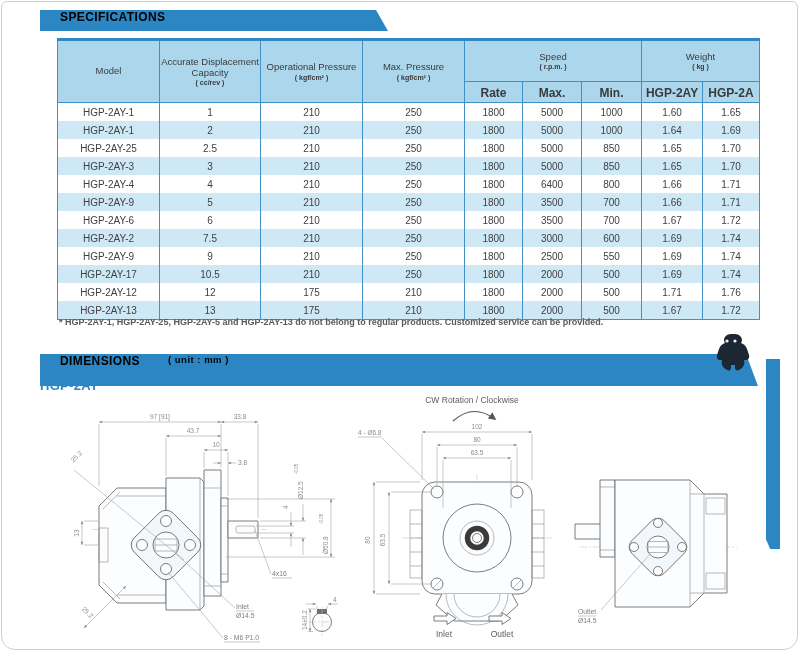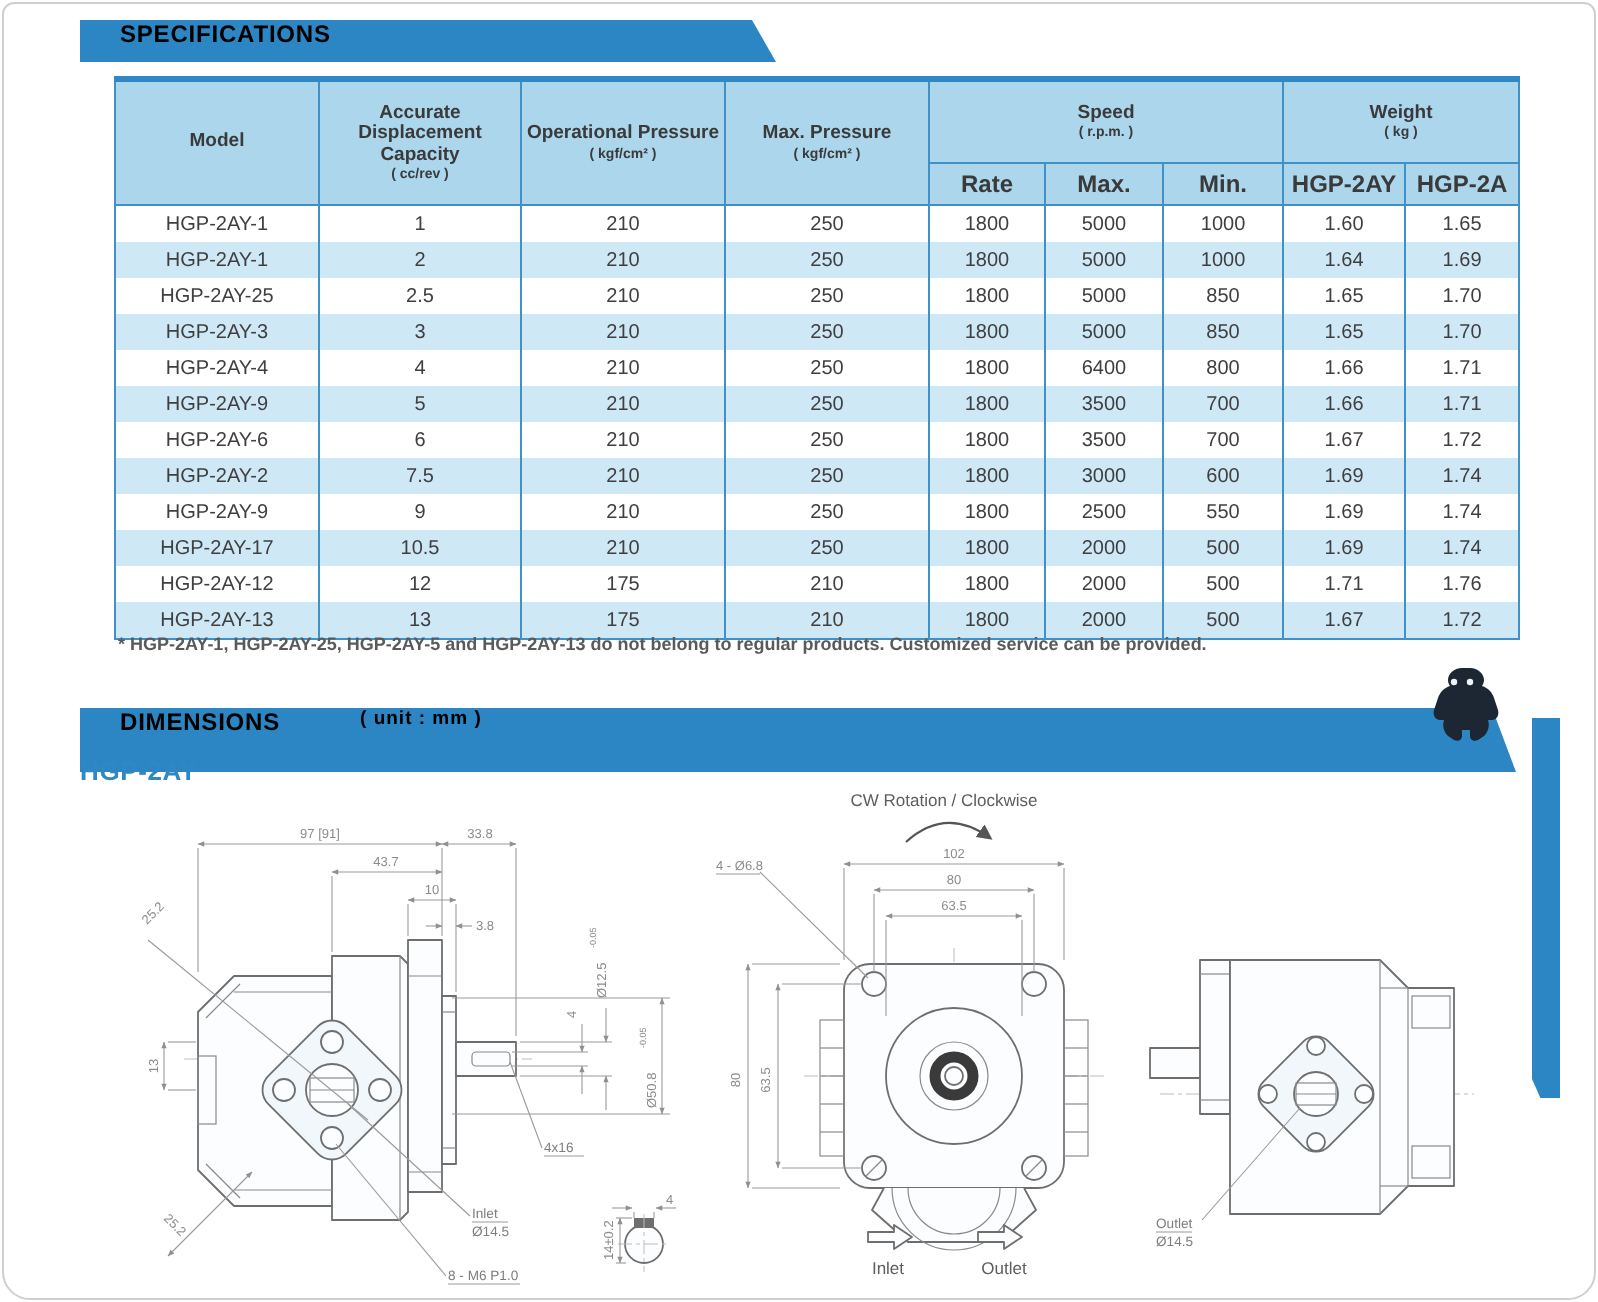--- a/index.html
+++ b/index.html
@@ -4,28 +4,28 @@
 <style>
   html,body { margin:0; padding:0; background:#fff; font-family:"Liberation Sans",sans-serif; }
   .page { position:relative; width:797px; height:649px; margin:1px; background:#fff;
           border:1px solid #cfcfcf; border-radius:6px 6px 14px 14px; overflow:hidden; box-sizing:border-box; }
 
   .bar { position:absolute; background:#2c86c3; color:#000000; font-weight:bold;
          display:flex; align-items:flex-start; letter-spacing:.4px;
          clip-path: polygon(0 0, calc(100% - 12px) 0, 100% 100%, 0 100%); }
   #spec-bar { left:38px; top:8px; width:348px; height:21px; font-size:12px; padding-left:20px; box-sizing:border-box; }
   #dim-bar  { left:38px; top:352px; width:718px; height:32px; font-size:12px; padding-left:20px; box-sizing:border-box; }
-  #dim-bar .unit { font-size:9.5px; margin-left:40px; letter-spacing:.5px; }
+  #dim-bar .unit { font-size:9.5px; margin-left:28px; letter-spacing:.5px; }
 
   table.spec { position:absolute; left:55px; top:36px; width:702px; border-collapse:collapse; table-layout:fixed;
                border:1px solid #4191c9; border-top:3px solid #2f88c5; }
   table.spec th { background:#abd6ec; border:1px solid #4191c9; color:#3a3a3a; vertical-align:middle; padding:1px 0; }
   table.spec thead tr:first-child { height:42px; }
   table.spec thead tr:last-child  { height:16px; }
-  .h-main { font-size:9.5px; font-weight:bold; line-height:1.12; }
+  .h-main { font-size:9.5px; font-weight:normal; line-height:1.12; }
   .h-sub  { font-size:12px; font-weight:bold; }
   .h-unit { font-size:7px; font-weight:bold; margin-top:1px; }
   table.spec td { border-left:1px solid #4191c9; border-right:1px solid #4191c9;
                   text-align:center; font-size:10px; color:#3f3f3f; height:18px; padding:0; }
   table.spec tbody tr:nth-child(even) td { background:#cfe8f6; }
 
   #footnote { position:absolute; left:57px; top:315px; font-size:9px; color:#5a5a5a;font-weight:bold; }
 
   #hgp-title { position:absolute; left:38px; top:376px; color:#2f88c5; font-weight:bold; font-size:13px; letter-spacing:.3px; }
 

